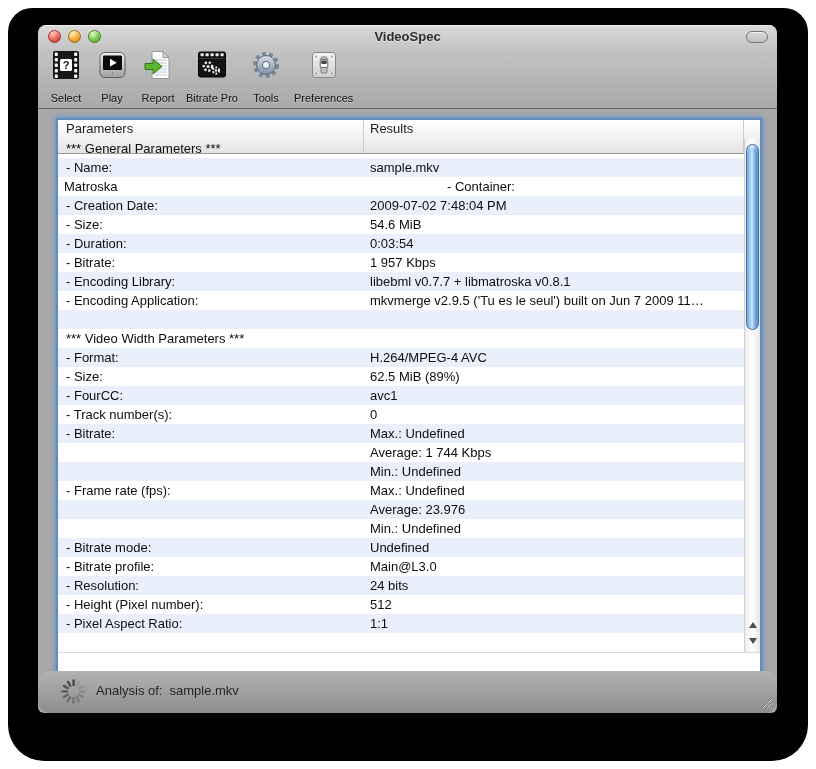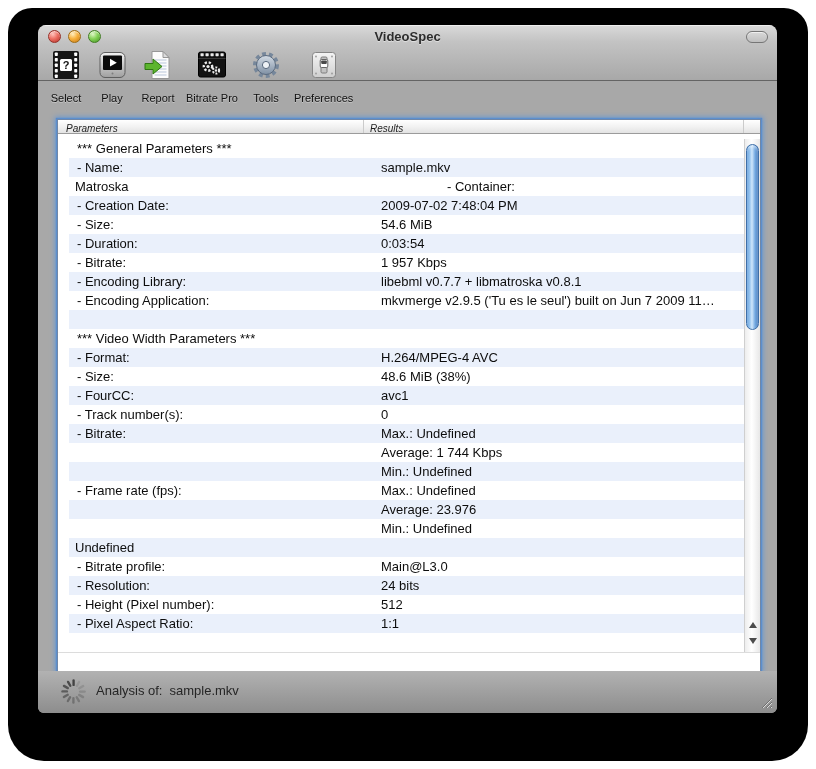--- a/index.html
+++ b/index.html
@@ -13,21 +13,21 @@
   .stage{position:relative;width:816px;height:769px;}
 
   
   .shadow{position:absolute;left:8px;top:8px;width:800px;height:753px;
     background:#000;border-radius:24px 24px 36px 36px;}
 
   
   .window{position:absolute;left:38px;top:25px;width:739px;height:688px;
     background:#a8a8a8;border-radius:8px 8px 6px 6px;overflow:hidden;}
 
-  .chrome{position:absolute;left:0;top:0;width:100%;height:56px;
+  .chrome{position:absolute;left:0;top:0;width:100%;height:84px;
     background:linear-gradient(#dadada,#c3c3c3 30%,#a8a8a8 100%);
     border-bottom:1px solid #646464;border-radius:8px 8px 0 0;padding-left:36px;}
   .chrome::before{content:"";position:absolute;left:0;top:0;width:100%;height:1px;
     background:rgba(255,255,255,.55);}
 
   .titlebar{position:absolute;left:0;top:0;width:100%;height:22px;}
   .title{position:absolute;left:0;right:0;top:4px;text-align:center;
     font-size:13px;font-weight:bold;color:#2c2c2c;
     text-shadow:0 1px 1px rgba(255,255,255,.55);}
   .light{position:absolute;top:5px;width:13px;height:13px;border-radius:50%;cursor:default;}
@@ -44,29 +44,29 @@
   .toolbar{position:absolute;left:10px;top:23px;height:52px;display:flex;align-items:flex-start;}
   .tb-item{display:flex;flex-direction:column;align-items:center;margin-right:10px;cursor:default;}
   .tb-icon{width:36px;height:33px;display:flex;align-items:center;justify-content:center;}
   .tb-label{font-size:11px;color:#111;margin-top:11px;text-shadow:0 1px 0 rgba(255,255,255,.35);
     white-space:nowrap;}
 
   
   .tableview{position:absolute;left:19px;top:94px;width:704px;height:552px;background:#fff;
     border:1px solid #6f87a8;
     box-shadow:0 0 5px 2px rgba(96,150,215,.95),0 0 1px 1px rgba(70,120,190,.85);}
-  .thead{position:absolute;left:0;top:0;width:100%;height:14px;display:flex;
+  .thead{position:absolute;left:0;top:0;width:100%;height:34px;display:flex;
     background:linear-gradient(#ffffff,#f1f1f1 55%,#e3e3e3);
-    border-bottom:1px solid #9b9b9b;font-size:10px;color:#1d1d1d;font-style:italic;}
+    border-bottom:1px solid #9b9b9b;font-size:13px;color:#1d1d1d;}
   .th{line-height:18px;white-space:nowrap;overflow:hidden;}
   .th.params{width:306px;padding-left:8px;border-right:1px solid #cbcbcb;}
   .th.results{flex:1;padding-left:6px;}
   .th.corner{width:17px;border-left:1px solid #cbcbcb;}
 
-  .tbody{position:absolute;left:0;top:19px;width:687px;height:513px;overflow:hidden;padding-left:11px;}
+  .tbody{position:absolute;left:0;top:19px;width:687px;height:513px;overflow:hidden;}
   .row{display:flex;height:19px;font-size:13px;color:#0d0d0d;line-height:19px;}
   .row:nth-child(even){background:var(--stripe);}
   .cell{white-space:nowrap;overflow:hidden;}
   .cell.param{width:306px;padding-left:8px;}
   .cell.result{flex:1;padding-left:6px;}
 
   .bottom-strip{position:absolute;left:0;top:532px;width:100%;height:19px;background:#fff;
     border-top:1px solid #dcdcdc;}
 
   .vscroll{position:absolute;right:0;top:19px;width:16px;height:513px;
@@ -78,21 +78,21 @@
     box-shadow:inset 0 2px 3px rgba(255,255,255,.5);}
   .varrows{position:absolute;left:0;bottom:2px;width:100%;height:33px;}
   .arrow{position:relative;width:100%;height:16px;}
   .arrow::after{content:"";position:absolute;left:50%;top:50%;transform:translate(-50%,-50%);
     width:0;height:0;border-left:4px solid transparent;border-right:4px solid transparent;}
   .arrow.up::after{border-bottom:6px solid #4c4c4c;}
   .arrow.down::after{border-top:6px solid #4c4c4c;}
 
   
   .statusbar{position:absolute;left:0;bottom:0;width:100%;height:42px;
-    background:linear-gradient(#b2b2b2,#8d8d8d);}
+    background:linear-gradient(#b2b2b2,#8d8d8d);border-radius:12px;}
   .spinner{position:absolute;left:21px;top:6px;width:29px;height:29px;}
   .status-text{position:absolute;left:58px;top:0;height:42px;line-height:40px;
     font-size:13px;color:#262626;}
   .status-text .file{margin-left:7px;}
   .grip{position:absolute;right:4px;bottom:4px;width:14px;height:14px;}
 </style>
 </head>
 <body>
 
 <div class="stage">
@@ -271,21 +271,21 @@
           <div class="row">
             <span class="cell param">*** Video Width Parameters ***</span>
             <span class="cell result"></span>
           </div>
           <div class="row">
             <span class="cell param">- Format:</span>
             <span class="cell result">H.264/MPEG-4 AVC</span>
           </div>
           <div class="row">
             <span class="cell param">- Size:</span>
-            <span class="cell result">48.6 MiB (38%)</span>
+            <span class="cell result">62.5 MiB (89%)</span>
           </div>
           <div class="row">
             <span class="cell param">- FourCC:</span>
             <span class="cell result">avc1</span>
           </div>
           <div class="row">
             <span class="cell param">- Track number(s):</span>
             <span class="cell result">0</span>
           </div>
           <div class="row">
@@ -306,20 +306,21 @@
           </div>
           <div class="row">
             <span class="cell param"></span>
             <span class="cell result">Average: 23.976</span>
           </div>
           <div class="row">
             <span class="cell param"></span>
             <span class="cell result">Min.: Undefined</span>
           </div>
           <div class="row">
+            <span class="cell param">- Bitrate mode:</span>
             <span class="cell result">Undefined</span>
           </div>
           <div class="row">
             <span class="cell param">- Bitrate profile:</span>
             <span class="cell result">Main@L3.0</span>
           </div>
           <div class="row">
             <span class="cell param">- Resolution:</span>
             <span class="cell result">24 bits</span>
           </div>

